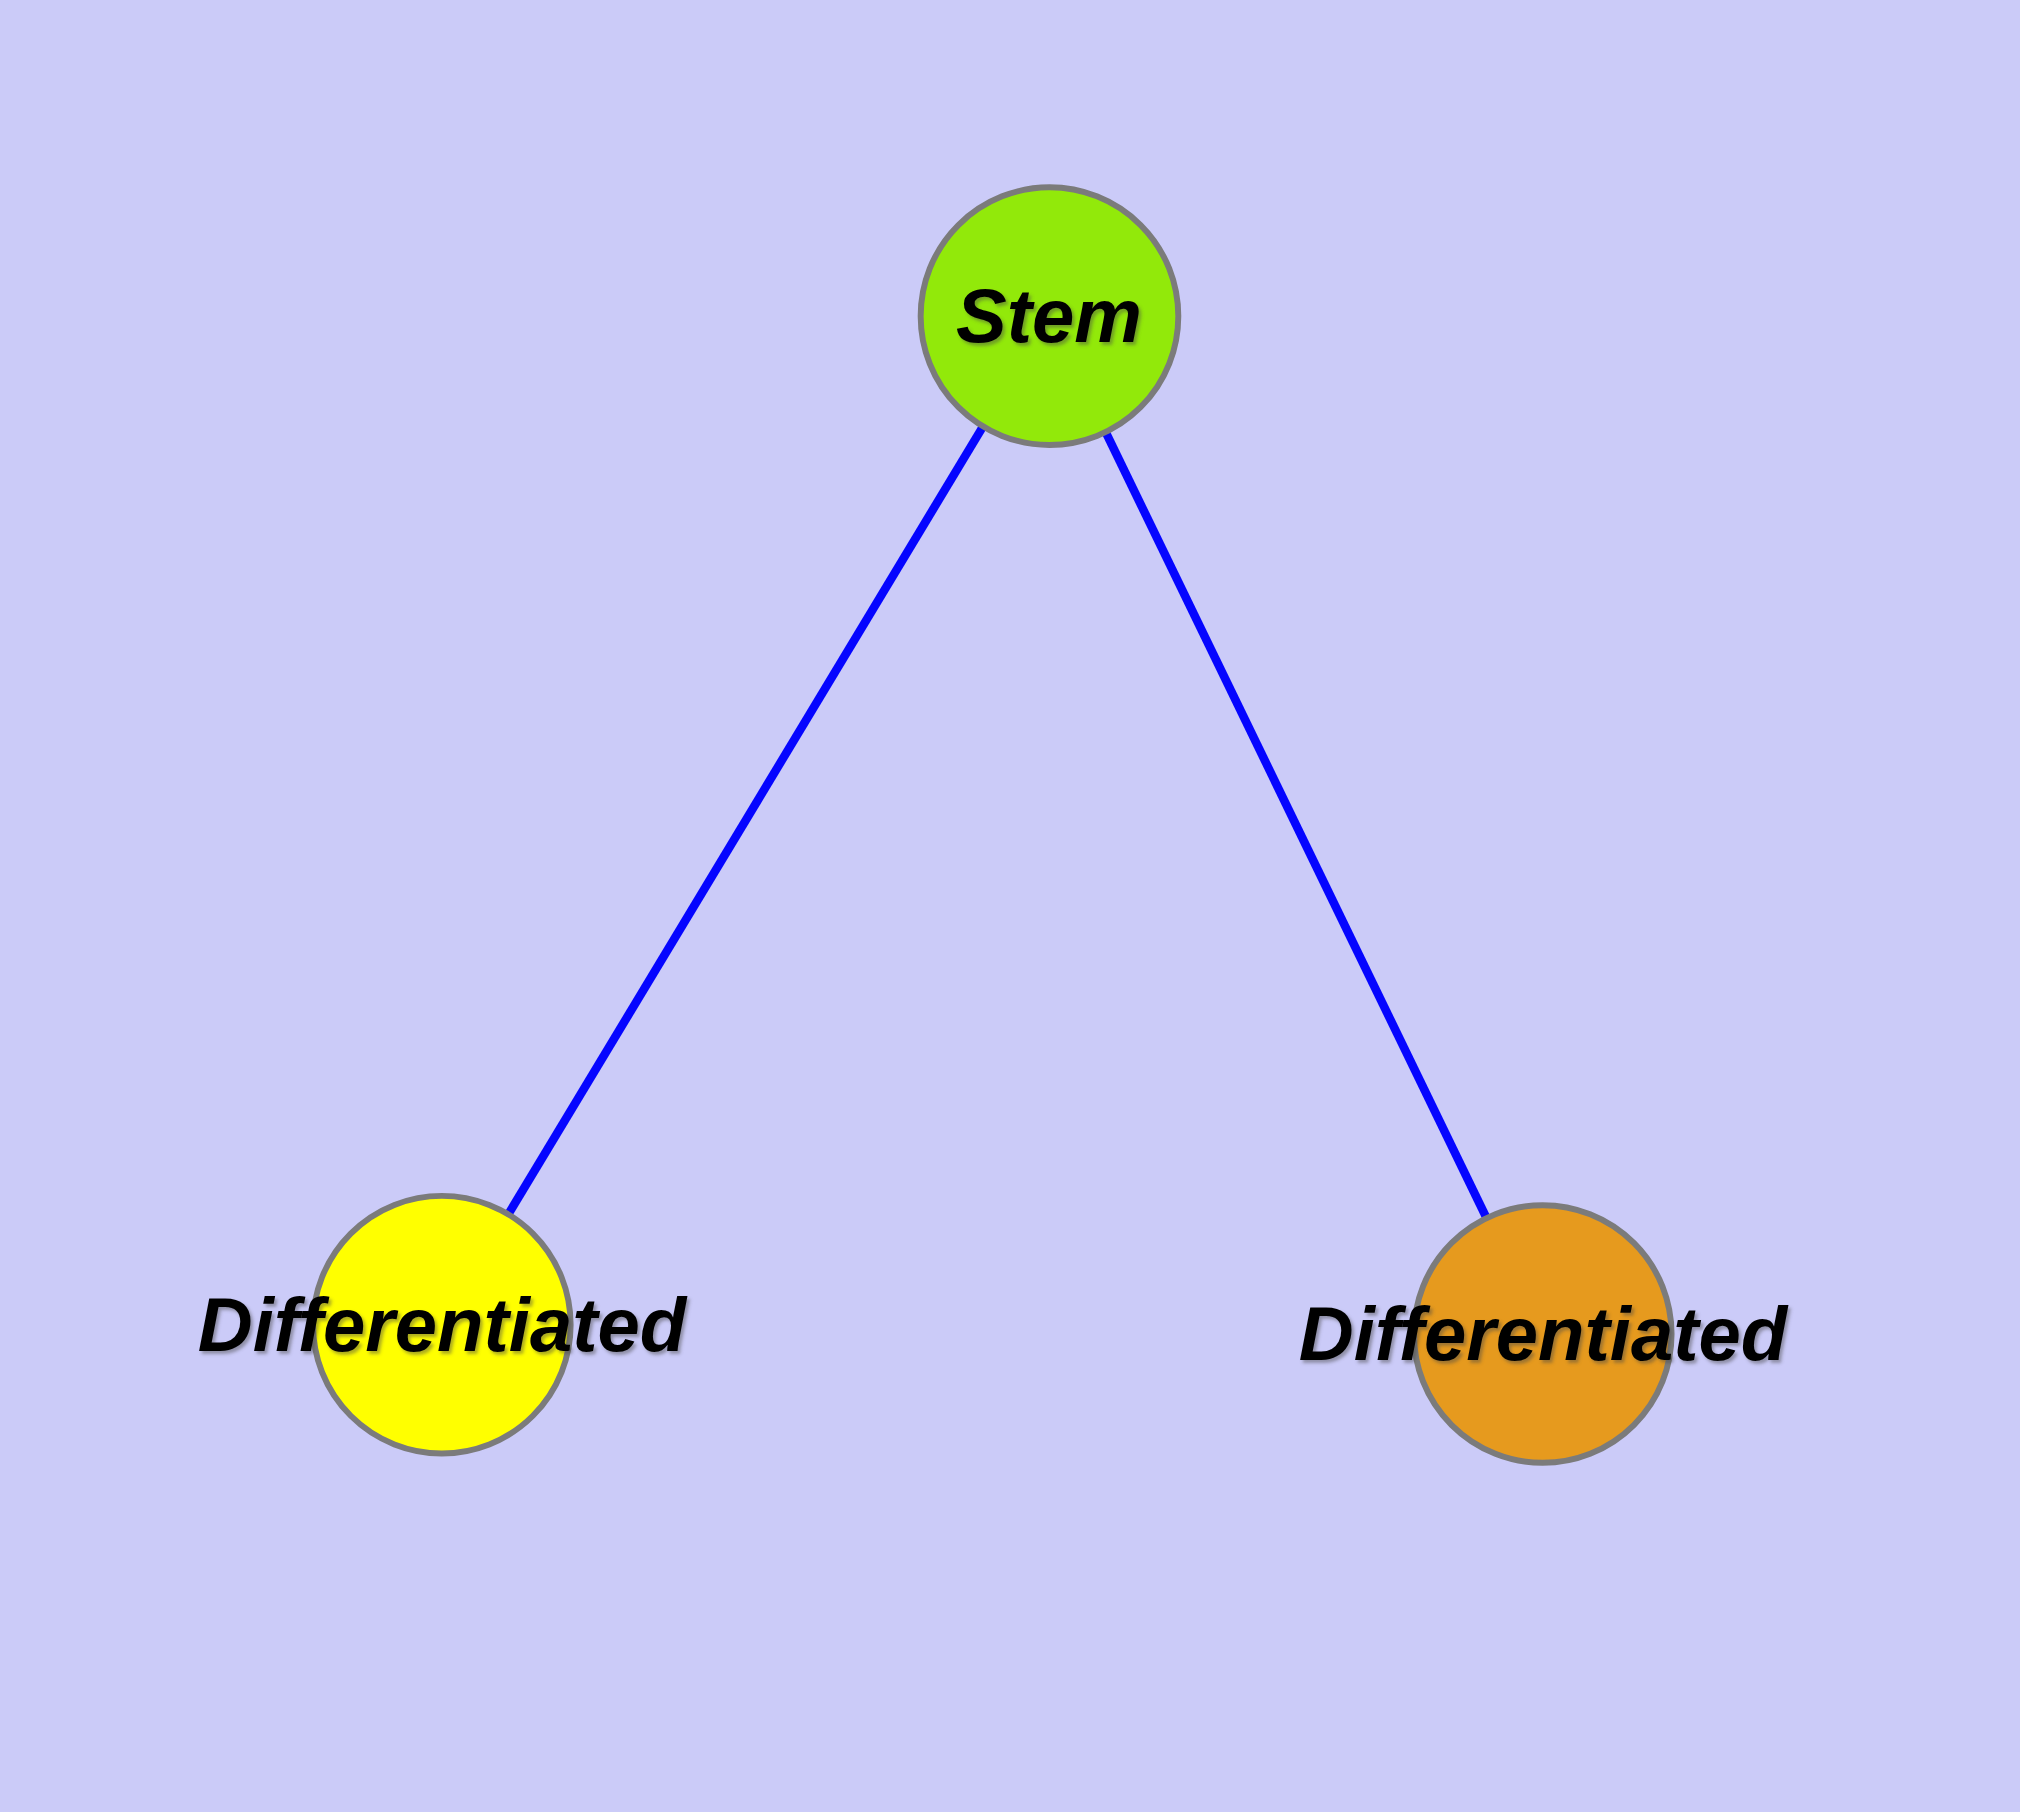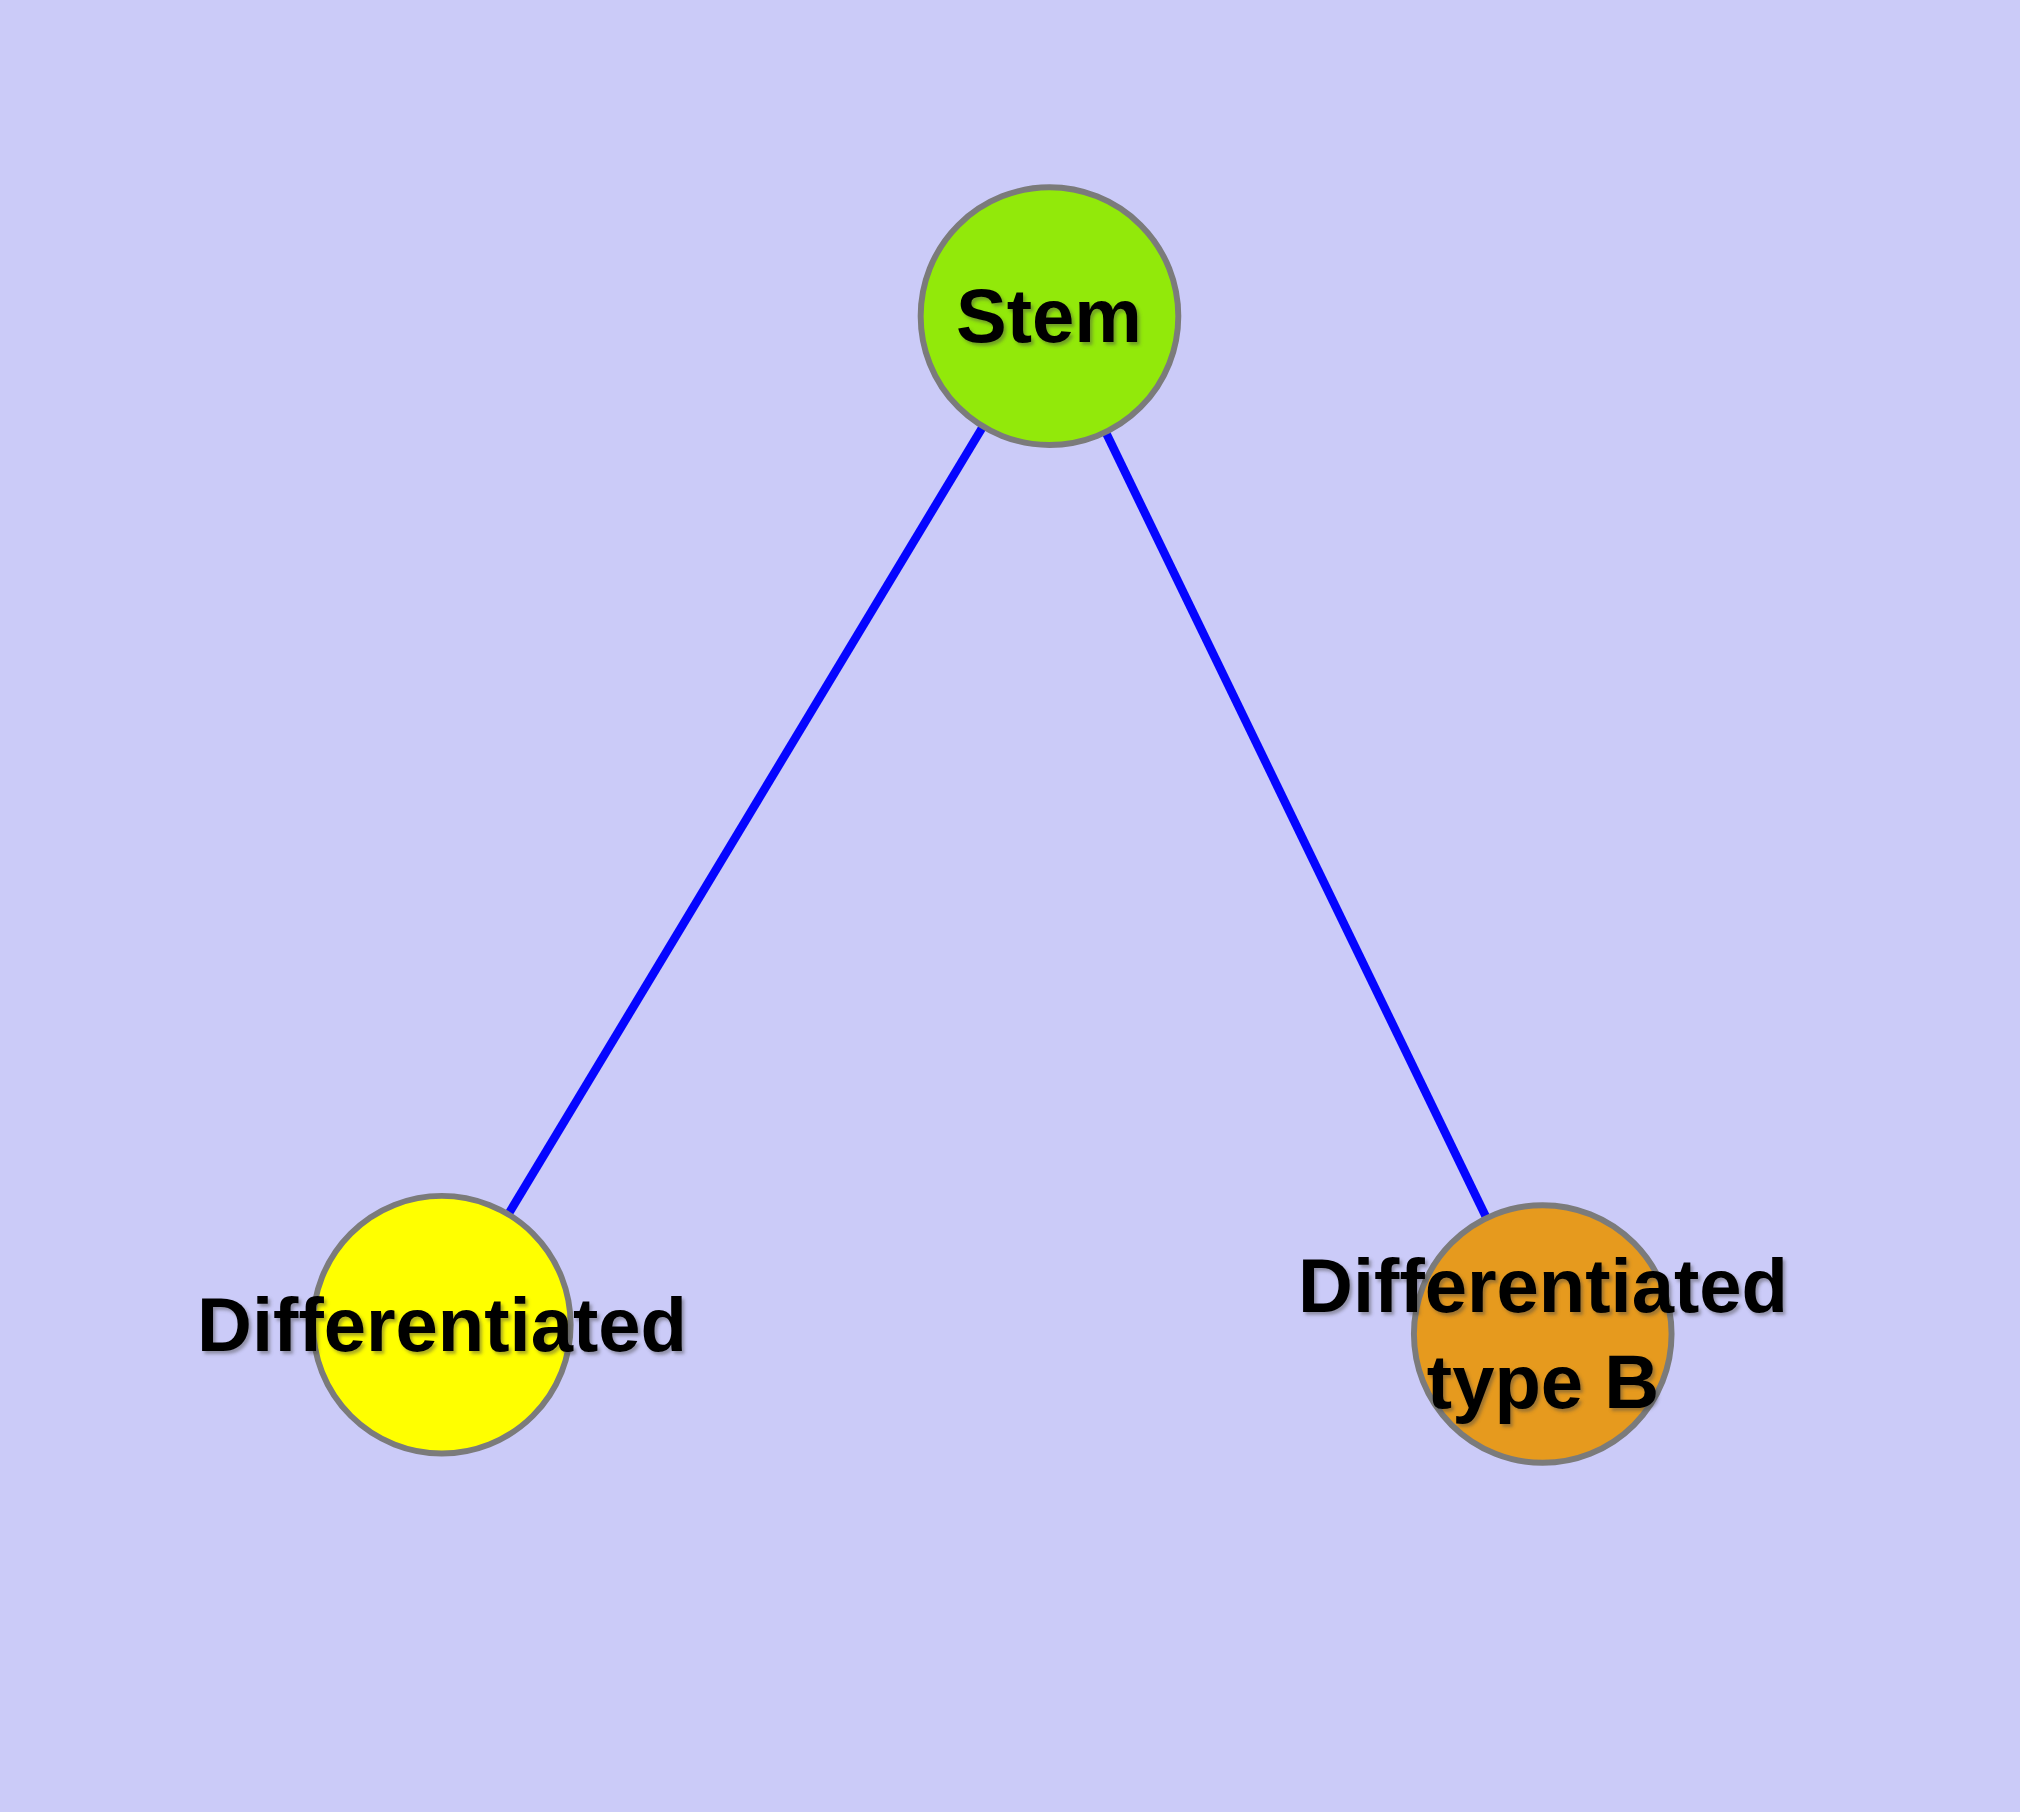--- a/index.html
+++ b/index.html
@@ -4,20 +4,21 @@
 <style>
   html, body {
     margin: 0;
     padding: 0;
   }
   .screen {
     position: relative;
     width: 2021px;
     height: 1812px;
     overflow: hidden;
+    font-style: italic;
   }
   .screen svg {
     position: absolute;
     left: 0;
     top: 0;
     display: block;
   }
   #labels {
     position: absolute;
     left: 0;
@@ -51,17 +52,16 @@
     </svg>
   <div id="labels">
       <div class="node-label" style="left: 1049px; top: 316px; color: rgb(0, 0, 0);">
         <div>Stem</div>
       </div>
       <div class="node-label" style="left: 442px; top: 1325px; color: rgb(0, 0, 0);">
         <div>Differentiated</div>
       </div>
       <div class="node-label" style="left: 1543px; top: 1334px; color: rgb(0, 0, 0);">
         <div>Differentiated</div>
-        <div>type B</div>
       </div>
     </div>
 </div>
 
 
 </body></html>

